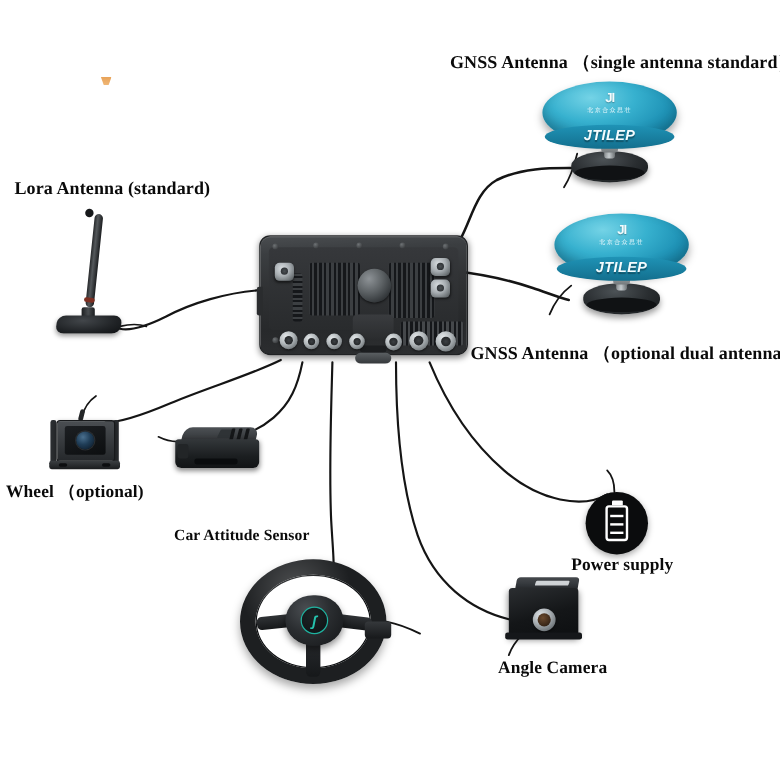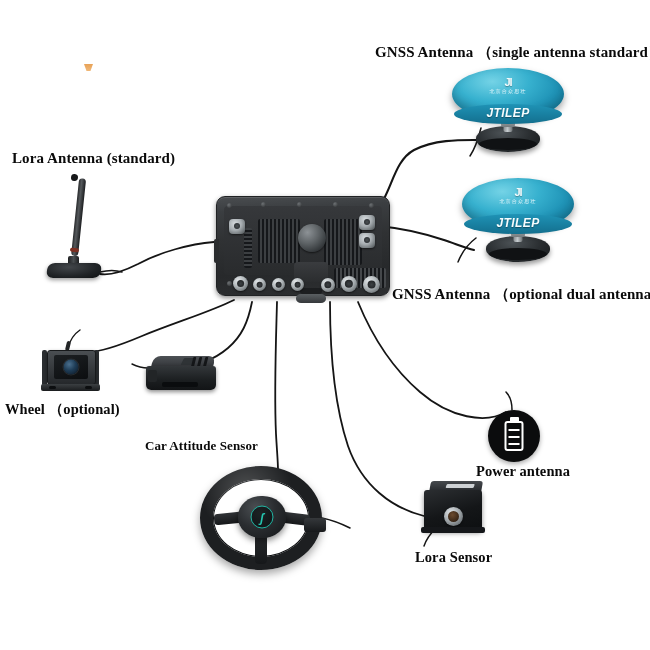--- a/index.html
+++ b/index.html
@@ -379,18 +379,18 @@
   <div class="lbl" style="left:375px;top:43px;font-size:15px;">GNSS Antenna （single antenna standard）</div>
 
   <div class="lbl" style="left:12px;top:150px;font-size:15px;">Lora Antenna (standard)</div>
 
   <div class="lbl" style="left:392px;top:285px;font-size:15px;">GNSS Antenna （optional dual antennas）</div>
 
   <div class="lbl" style="left:5px;top:400px;font-size:14.5px;">Wheel （optional)</div>
 
   <div class="lbl" style="left:145px;top:400px;font-size:13px;margin-top:38px;">Car Attitude Sensor</div>
 
-  <div class="lbl" style="left:476px;top:463px;font-size:14.5px;">Power antenna</div>
-
-  <div class="lbl" style="left:415px;top:549px;font-size:14.5px;">Lora Sensor</div>
+  <div class="lbl" style="left:476px;top:463px;font-size:14.5px;">Power supply</div>
+
+  <div class="lbl" style="left:415px;top:549px;font-size:14.5px;">Angle Camera</div>
 
 
 </div>
 
 </body></html>

